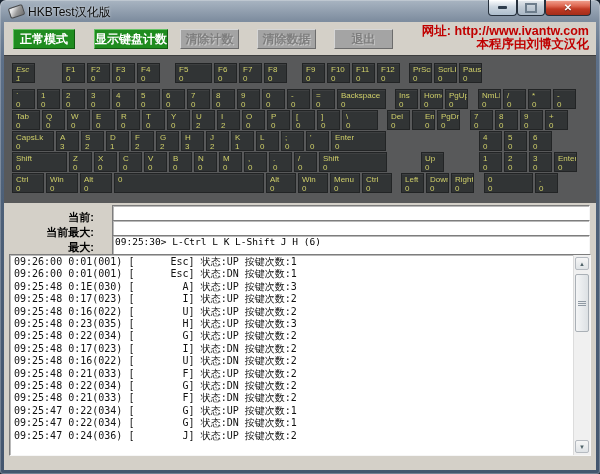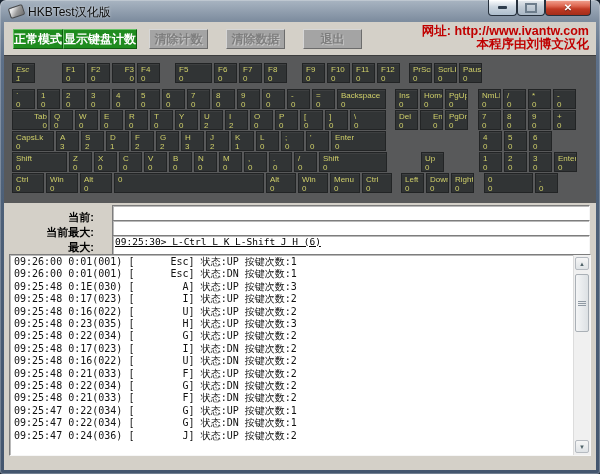--- a/index.html
+++ b/index.html
@@ -24,42 +24,42 @@
   .glyph-max{width:8px;height:6px;border:2px solid #6d7d8c;}
   .glyph-x{color:#fff;font-size:10px;font-weight:bold;text-shadow:0 1px 1px rgba(0,0,0,.5);line-height:10px;}
   
   .client{position:absolute;top:22px;left:4px;width:592px;height:448px;background:#d4d0c8;overflow:hidden;}
   
   .toolbar{position:relative;height:33px;}
   .tb-buttons{position:absolute;left:9px;top:7px;display:flex;}
   .tbtn{height:20px;font-family:"Liberation Sans",sans-serif;font-size:12px;font-weight:bold;padding:0;}
   .tbtn.on{background:#1f8c1f;color:#fff;border:1px solid;border-color:#66c266 #0e5a0e #0e5a0e #66c266;}
   .tbtn.off{background:#a4a4a4;color:#7e7e7e;border:1px solid;border-color:#d6d6d6 #6c6c6c #6c6c6c #d6d6d6;text-shadow:1px 1px 0 #c6c6c6;}
-  .tbtn:nth-child(1){width:50px;text-align:right;}
+  .tbtn:nth-child(1){width:62px;margin-right:19px;}
   .tbtn:nth-child(2){width:74px;margin-right:12px;}
   .tbtn:nth-child(3){width:59px;margin-right:18px;}
   .tbtn:nth-child(4){width:59px;margin-right:18px;}
   .tbtn:nth-child(5){width:59px;}
   .credits{position:absolute;right:7px;top:3px;text-align:right;color:#c00000;font-weight:bold;font-size:12.5px;line-height:13px;}
   
   .keyboard{position:relative;height:148px;background:#58595a;padding:7px 0 0 8px;box-sizing:border-box;border-top:1px solid #3c3d3e;}
   .kb-row{display:flex;height:20px;margin-bottom:1px;}
   .kb-row.fnrow{margin-bottom:6px;}
   .key{background:#313435;border:1px solid #222425;box-shadow:inset 0 1px 0 rgba(255,255,255,.06);
     box-sizing:border-box;margin-right:2px;padding:1px 0 0 3px;overflow:hidden;}
   .kl{font-size:8px;line-height:9px;color:#d0d06a;white-space:nowrap;}
   .kc{font-size:8px;line-height:9px;color:#d0d06a;}
   .kgap{box-sizing:border-box;}
   
   .fields{height:51px;padding:8px 6px 0 6px;box-sizing:border-box;}
   .frow{display:flex;height:13px;margin-bottom:2px;align-items:center;gap:15px;}
   .flabel{width:84px;text-align:right;font-size:11px;font-weight:bold;color:#000;padding-right:3px;white-space:nowrap;}
   .fbox{flex:1;height:26px;background:#fff;border:1px solid;border-color:#7d7d7d #f6f6f6 #f6f6f6 #7d7d7d;
     box-shadow:inset 1px 1px 0 #b9b9b9;font-family:"DejaVu Sans Mono",monospace;font-size:9.5px;line-height:12px;
-    color:#000;padding:0 2px;white-space:pre;overflow:hidden;box-sizing:border-box;text-decoration:underline;}
+    color:#000;padding:0 2px;white-space:pre;overflow:hidden;box-sizing:border-box;}
   
   .logbox{position:relative;margin:0 5px;height:202px;background:#fff;border:1px solid;
     border-color:#7d7d7d #f6f6f6 #f6f6f6 #7d7d7d;box-shadow:inset 1px 1px 0 #b9b9b9;box-sizing:border-box;overflow:hidden;}
   .loglines{position:absolute;left:0;top:1px;right:16px;bottom:0;padding-left:4px;overflow:hidden;}
   .logline{font-family:"DejaVu Sans Mono",monospace;font-size:10px;line-height:12.4px;color:#111;white-space:pre;}
   .vscroll{position:absolute;top:0;right:0;width:16px;height:100%;background:#f0f0f0;border-left:1px solid #dcdcdc;}
   .sb-btn{position:absolute;left:1px;width:14px;height:13px;background:linear-gradient(#f6f6f6,#dfe3e6);
     border:1px solid #b5bac0;border-radius:2px;box-sizing:border-box;color:#4f6268;font-size:6px;
     display:flex;align-items:center;justify-content:center;}
   .sb-btn.up{top:2px;}
@@ -112,21 +112,21 @@
           </div>
           <div class="kgap" style="width: 25px;"></div>
           <div class="key" style="width: 23px;">
             <div class="kl">F1</div>
             <div class="kc">0</div>
           </div>
           <div class="key" style="width: 23px;">
             <div class="kl">F2</div>
             <div class="kc">0</div>
           </div>
-          <div class="key" style="width: 23px; text-align: right;">
+          <div class="key" style="width: 23px;">
             <div class="kl">F3</div>
             <div class="kc">0</div>
           </div>
           <div class="key" style="width: 23px;">
             <div class="kl">F4</div>
             <div class="kc">0</div>
           </div>
           <div class="kgap" style="width: 13px;"></div>
           <div class="key" style="width: 37px;">
             <div class="kl">F5</div>
@@ -257,21 +257,21 @@
           <div class="key" style="width: 23px;">
             <div class="kl">*</div>
             <div class="kc">0</div>
           </div>
           <div class="key" style="width: 23px;">
             <div class="kl">-</div>
             <div class="kc">0</div>
           </div>
         </div>
         <div class="kb-row">
-          <div class="key" style="width: 36px; text-align: right;">
+          <div class="key" style="width: 28px;">
             <div class="kl">Tab</div>
             <div class="kc">0</div>
           </div>
           <div class="key" style="width: 23px;">
             <div class="kl">Q</div>
             <div class="kc">0</div>
           </div>
           <div class="key" style="width: 23px;">
             <div class="kl">W</div>
             <div class="kc">0</div>

